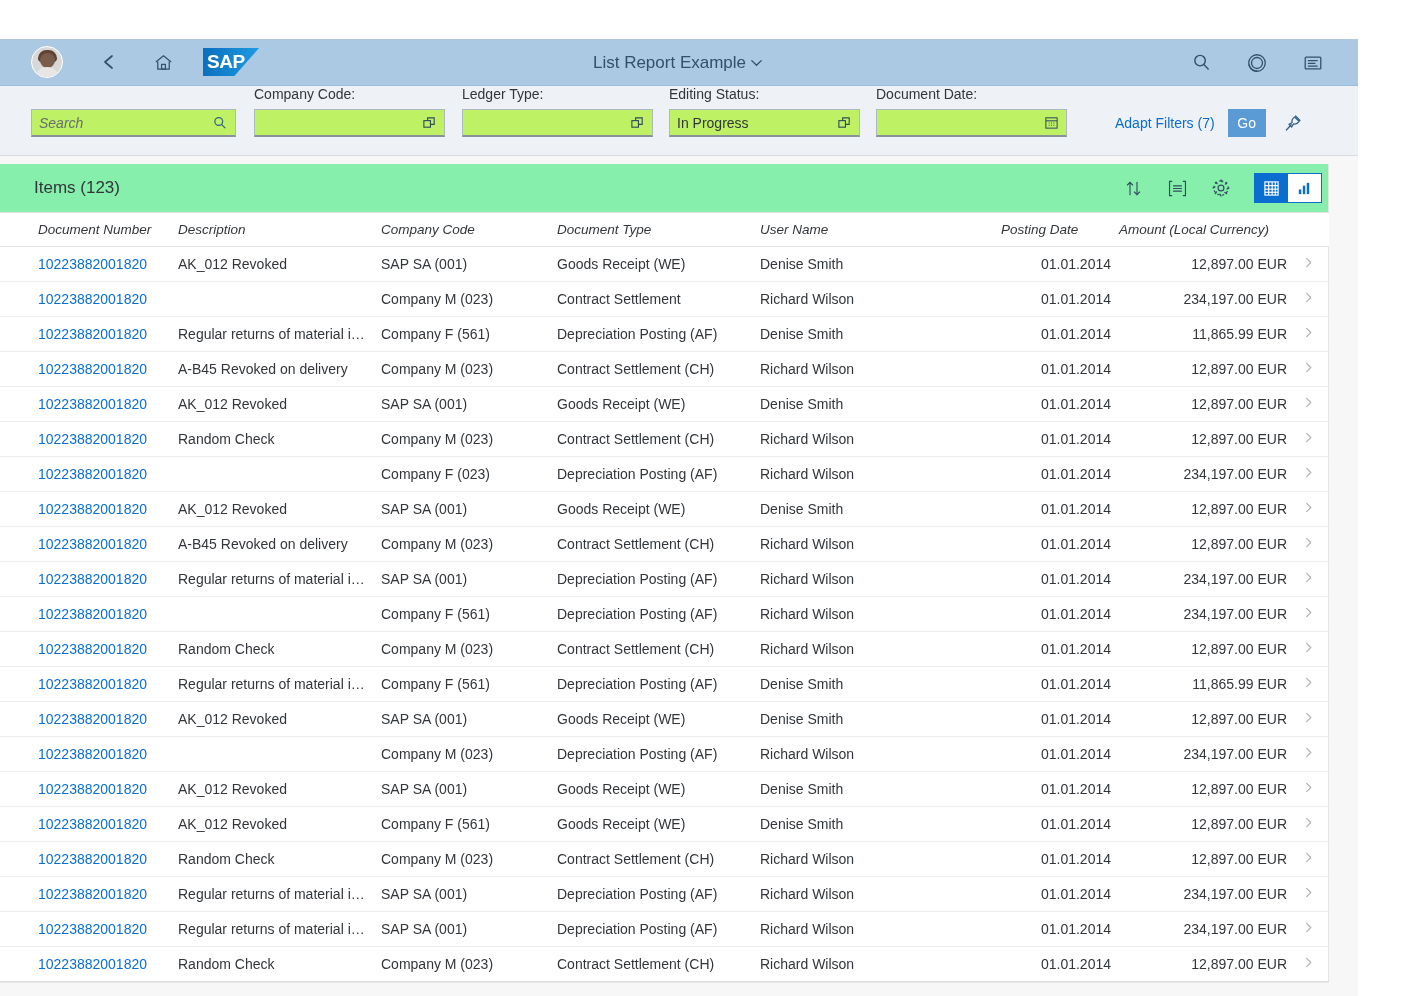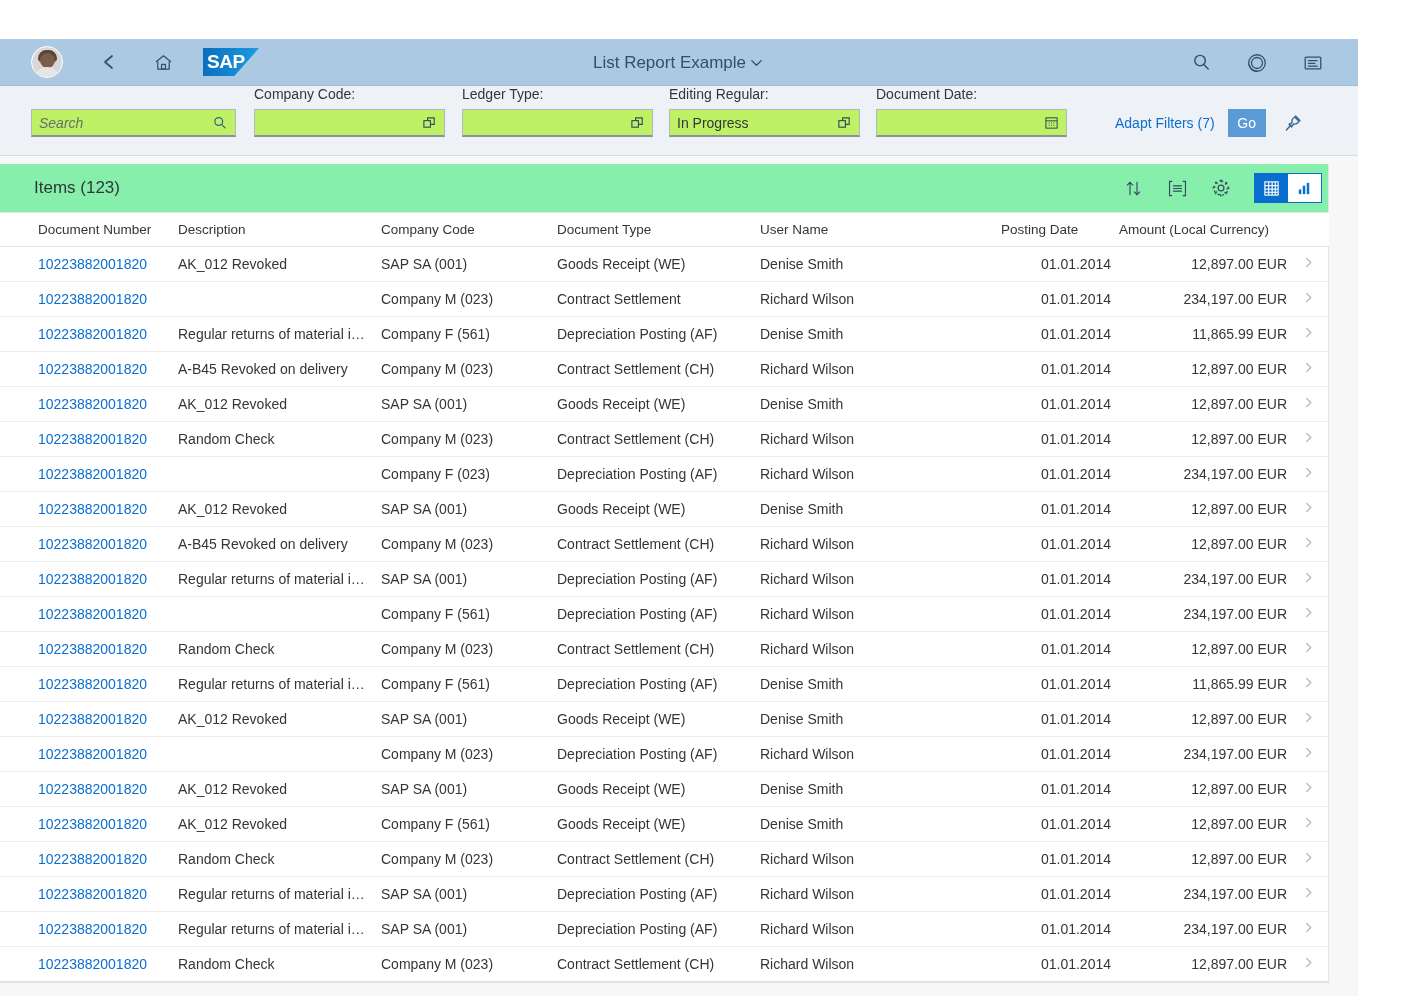--- a/index.html
+++ b/index.html
@@ -143,21 +143,21 @@
   .seg { display: flex; border: 1px solid #0a6ed1; height: 30px; margin-left: 2px; }
   .seg > div { width: 33px; display:flex; align-items:center; justify-content:center; }
   .seg .on { background: #0a6ed1; color: #ffffff; }
   .seg .off { background: #ffffff; color: #0a6ed1; }
 
   table.lr { width: 100%; border-collapse: collapse; table-layout: fixed; }
   table.lr th {
     font-weight: normal; font-size: 13.5px; color: #32363a;
     text-align: left; padding: 9px 8px 9px 0;
     border-top: 1px solid #e5e5e5; border-bottom: 1px solid #e5e5e5;
-    background: #ffffff; white-space: nowrap;
+    background: #ffffff; white-space: nowrap; font-style: italic;
   }
   table.lr td {
     font-size: 14px; color: #32363a;
     padding: 9px 8px 9px 0; border-bottom: 1px solid #ededed;
     white-space: nowrap; overflow: hidden; text-overflow: ellipsis;
   }
   table.lr th:first-child, table.lr td:first-child { padding-left: 38px; }
   .c-doc { width: 178px; }
   .c-desc { width: 203px; }
   .c-comp { width: 176px; }
@@ -277,21 +277,21 @@
           <span class="ico">
             <svg width="15" height="15" viewBox="0 0 16 16" fill="none" stroke="#354a5f" stroke-width="1.2">
                 <rect x="2" y="6" width="7" height="7"></rect>
                 <polyline points="6,6 6,3 13,3 13,10 9,10"></polyline>
               </svg>
           </span>
         </div>
       </div>
 
       <div class="fgroup" style="margin-right:16px;">
-        <div class="flabel">Editing Regular:</div>
+        <div class="flabel">Editing Status:</div>
         <div class="finput w-std">
           <span class="val">In Progress</span>
           <span class="ico">
             <svg width="15" height="15" viewBox="0 0 16 16" fill="none" stroke="#354a5f" stroke-width="1.2">
                 <rect x="2" y="6" width="7" height="7"></rect>
                 <polyline points="6,6 6,3 13,3 13,10 9,10"></polyline>
               </svg>
           </span>
         </div>
       </div>

